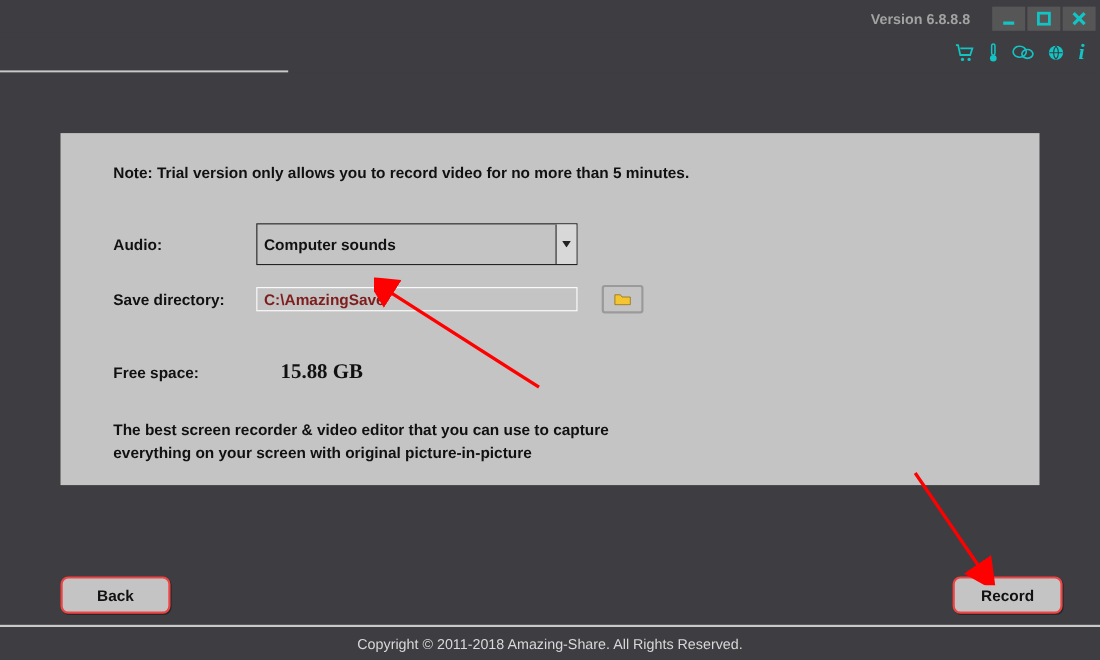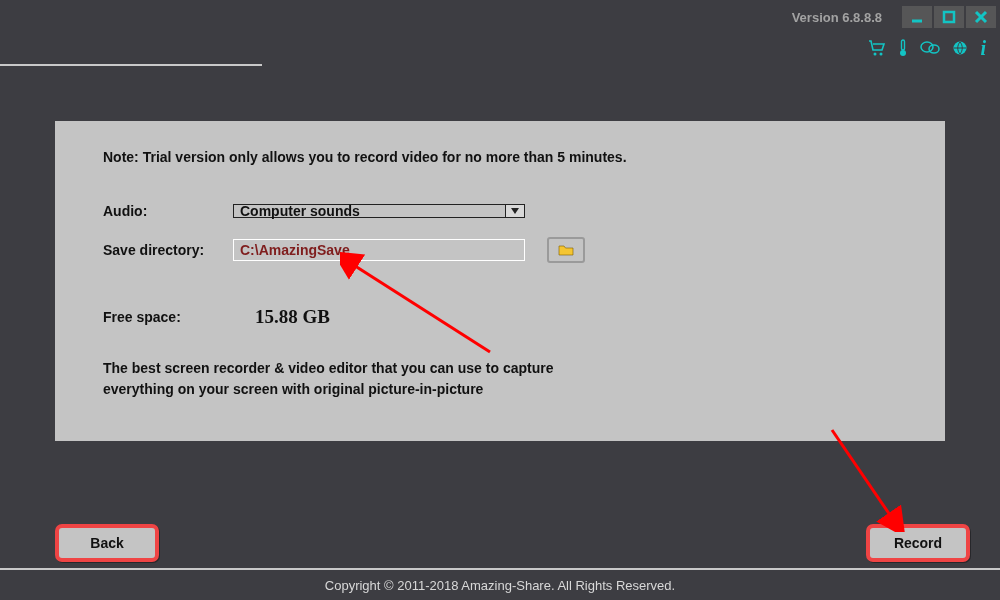--- a/index.html
+++ b/index.html
@@ -93,21 +93,21 @@
     font-weight: 700;
   }
   .row-audio    { margin-top: 34px; }
   .row-dir      { margin-top: 18px; }
   .row-space    { margin-top: 43px; }
   .form-label {
     width: 130px;
   }
   .select {
     width: 292px;
-    height: 14px;
+    height: 38px;
     border: 1px solid #222;
     background: #c4c4c4;
     display: flex;
     align-items: center;
     box-sizing: border-box;
     justify-content: flex-end;
   }
   .select .select-text {
     flex: 1 1 auto;
     padding: 0 6px;
@@ -158,21 +158,21 @@
     font-size: 14px;
     font-weight: 700;
     line-height: 1.55;
     max-width: 560px;
   }
   
   .btn {
     position: absolute;
     width: 96px;
     height: 30px;
-    border: 4px solid #ef4444;
+    border: 2px solid #ef4444;
     border-radius: 7px;
     background: #c4c4c4;
     display: flex;
     align-items: center;
     justify-content: center;
     font-size: 14px;
     font-weight: 700;
     cursor: pointer;
     box-shadow: 1px 1px 0 rgba(0,0,0,0.35);
   }

